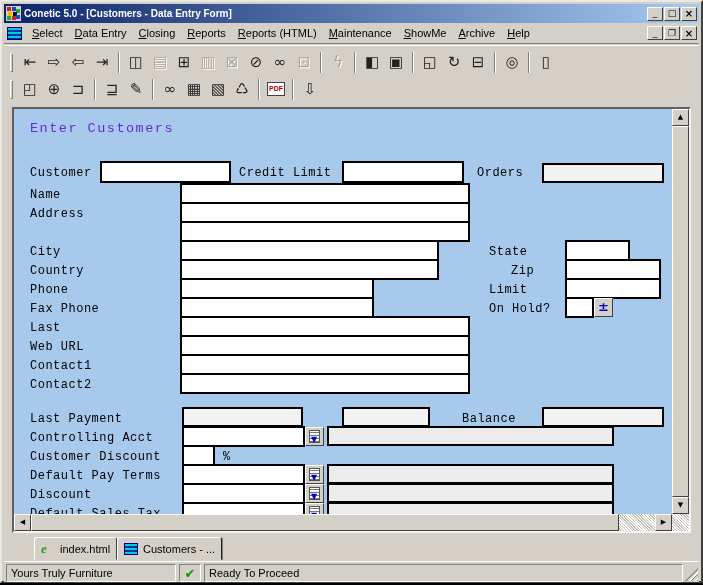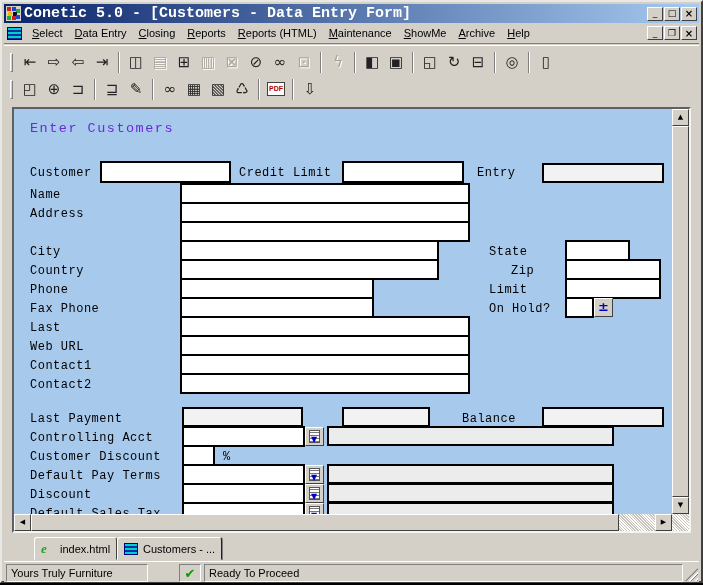--- a/index.html
+++ b/index.html
@@ -7,22 +7,22 @@
   body { font-family:"Liberation Sans", sans-serif; }
 
   .window { position:relative; width:703px; height:583px; background:#D4D0C8;
             border:2px solid; border-color:#E8E8E4 #404040 #404040 #E8E8E4; }
 
   
   .titlebar { position:absolute; left:2px; top:2px; right:2px; height:19px;
               background:linear-gradient(to right,#0A246A,#A6CAF0);
               display:flex; align-items:center; padding:0 2px; }
   .appicon { width:15px; height:15px; margin-right:3px; flex:none; }
-  .title-text { color:#fff; font-size:15px; font-weight:bold; flex:1;
-                white-space:nowrap; overflow:hidden;font-family:Liberation Mono, monospace; }
+  .title-text { color:#fff; font-size:10px; font-weight:bold; flex:1;
+                white-space:nowrap; overflow:hidden; }
   .winbtn { width:16px; height:14px; background:#D4D0C8; border:1px solid;
             border-color:#fff #404040 #404040 #fff; font-size:9px; line-height:11px;
             text-align:center; color:#000; margin-left:1px; flex:none;
             font-family:"DejaVu Sans", sans-serif; }
   .winbtn.close { font-weight:bold; font-size:10px; }
 
   
   .menubar { position:absolute; left:2px; top:21px; right:2px; height:21px;
              background:#D4D0C8; display:flex; align-items:center;
              border-bottom:1px solid #808080; padding:0 2px; }
@@ -205,21 +205,21 @@
 
   <div class="client">
     <div class="canvas">
 
       <span class="abs heading" style="left:16px;top:12px">Enter Customers</span>
 
       <span class="abs flabel" style="left:16px;top:57px">Customer</span>
       <input class="abs field" style="left: 86px; top: 52px; width: 131px; height: 22px;">
       <span class="abs flabel" style="left:225px;top:57px">Credit Limit</span>
       <input class="abs field" style="left: 328px; top: 52px; width: 122px; height: 22px;">
-      <span class="abs flabel" style="left:463px;top:57px">Entry</span>
+      <span class="abs flabel" style="left:463px;top:57px">Orders</span>
       <input class="abs field ro" style="left: 528px; top: 54px; width: 122px;" readonly="">
 
       <span class="abs flabel" style="left:16px;top:79px">Name</span>
       <input class="abs field" style="left: 166px; top: 74px; width: 290px;">
       <span class="abs flabel" style="left:16px;top:98px">Address</span>
       <input class="abs field" style="left: 166px; top: 93px; width: 290px;">
       <input class="abs field" style="left: 166px; top: 112px; width: 290px;">
 
       <span class="abs flabel" style="left:16px;top:136px">City</span>
       <input class="abs field" style="left: 166px; top: 131px; width: 259px;">
@@ -312,19 +312,19 @@
       <span class="ticon ie">e</span>
       <span>index.html</span>
     </div>
     <div class="tab active" style="left:113px">
       <span class="ticon mdi-icon" style="margin:0 5px 0 0"></span>
       <span>Customers - ...</span>
     </div>
   </div>
 
   <div class="statusbar">
-    <span class="spanel" style="left:2px;width:142px">Yours Truly Furniture</span>
+    <span class="spanel" style="left:2px;width:170px">Yours Truly Furniture</span>
     <span class="spanel check" style="left:175px;width:22px">✔</span>
     <span class="spanel" style="left:200px;right:16px">Ready To Proceed</span>
     <span class="grip"></span>
   </div>
 
 </div>
 
 </body></html>

